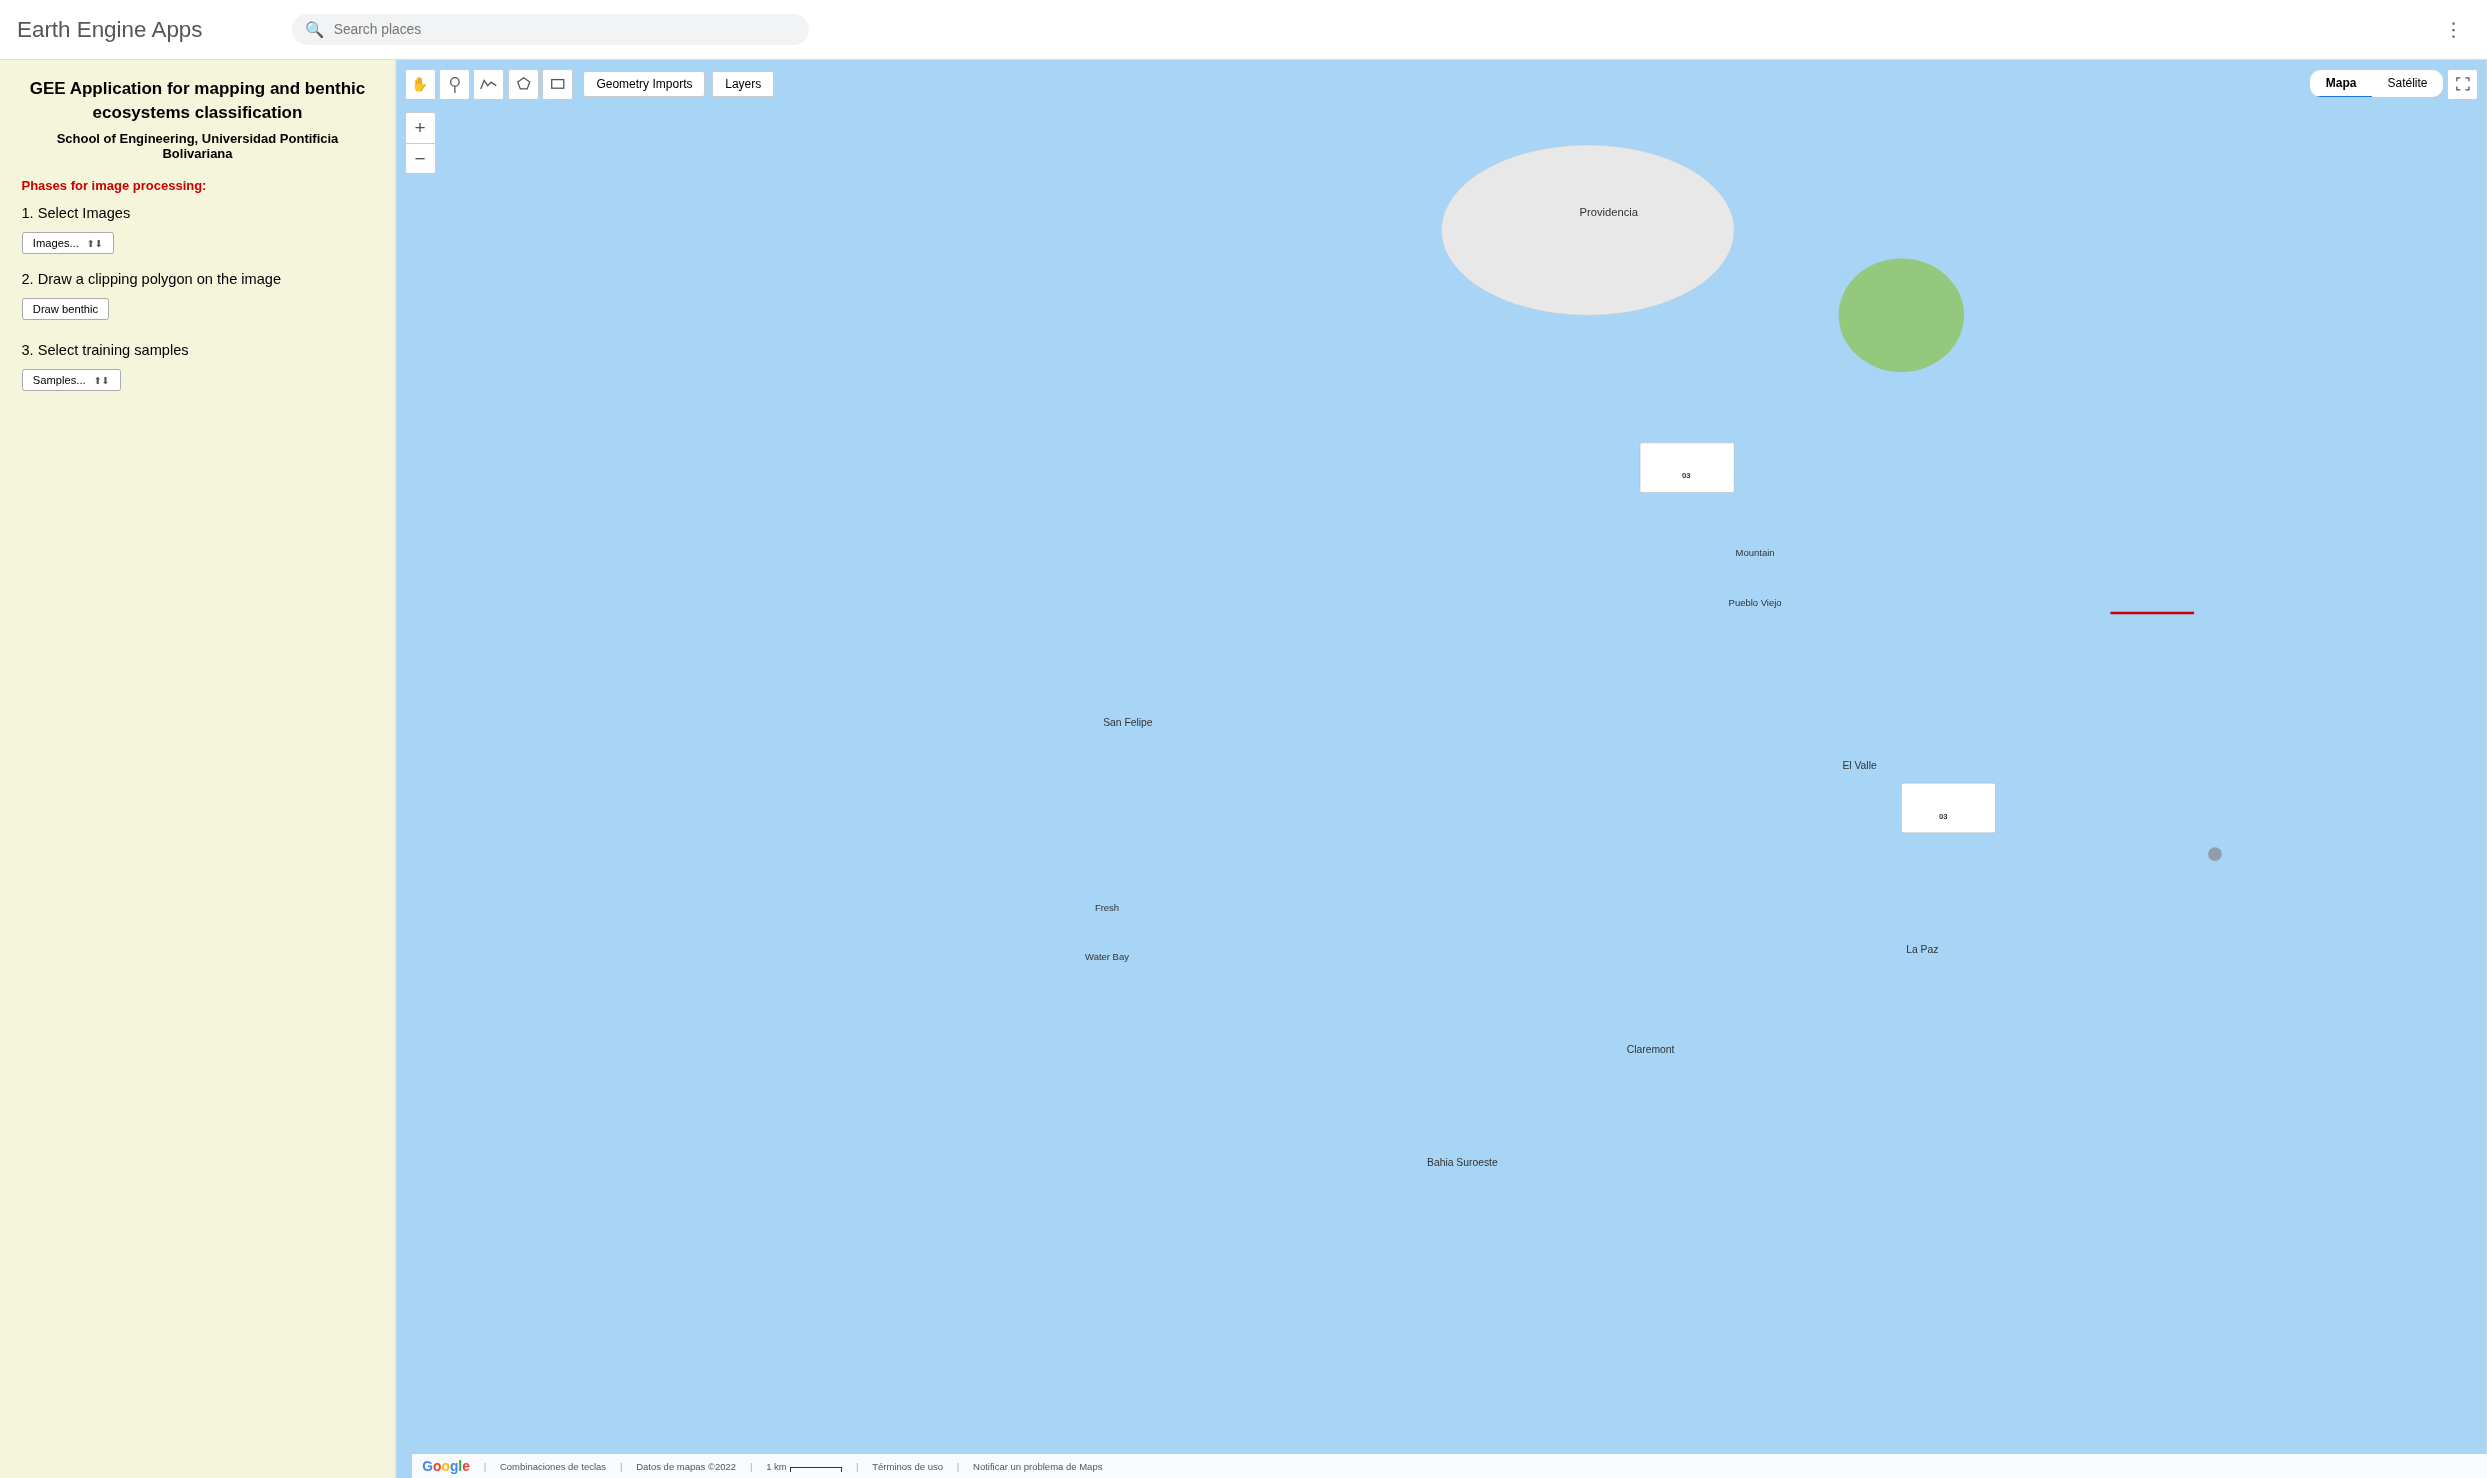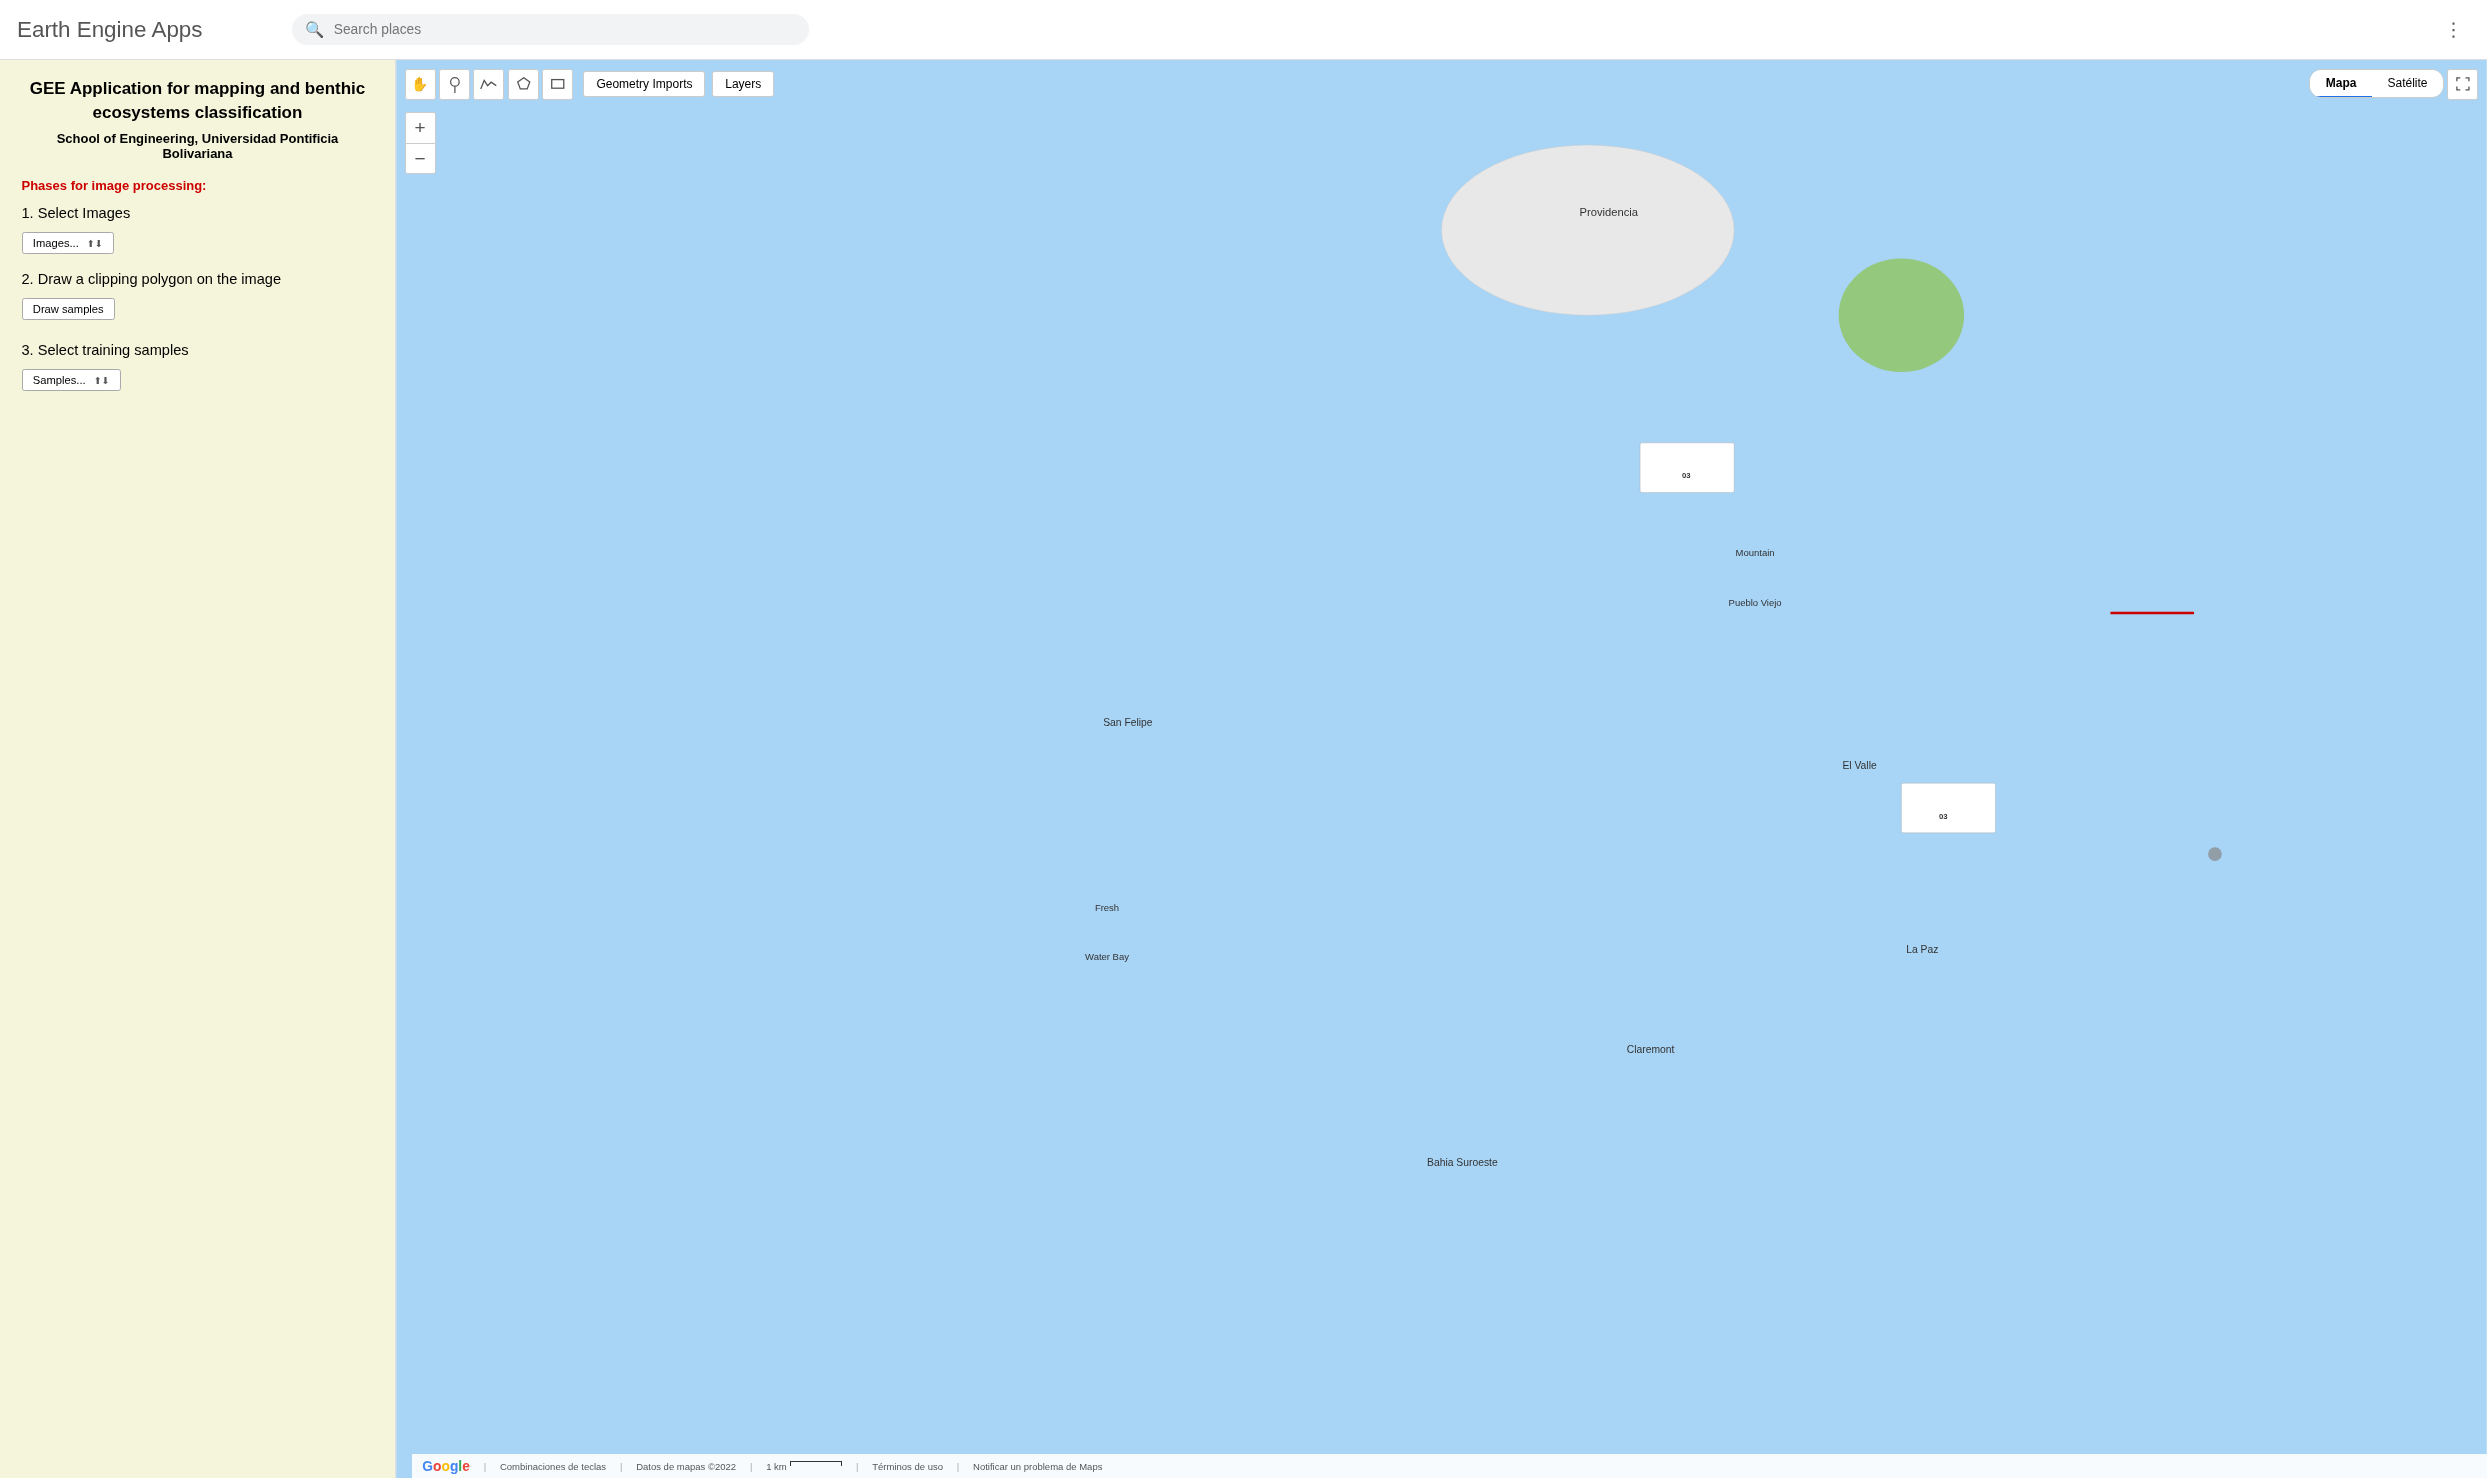--- a/index.html
+++ b/index.html
@@ -259,21 +259,21 @@
       color: #4285f4;
     }
     .bottom-link {
       color: #555;
       text-decoration: none;
       cursor: pointer;
     }
     .bottom-sep { color: #aaa; }
     #scale-bar {
       display: flex;
-      align-items: flex-start;
+      align-items: flex-end;
       gap: 3.4px;
       font-size: 9.5px;
     }
     #scale-line {
       width: 52px;
       border-top: 1.7px solid #333;
       border-left: 1.7px solid #333;
       border-right: 1.7px solid #333;
       height: 5.2px;
     }
@@ -312,21 +312,21 @@
     <div class="step-section">
       <div class="step-title">1. Select Images</div>
       <button class="btn btn-dropdown">
         <span>Images...</span>
         <span class="dropdown-arrow">⬆⬇</span>
       </button>
     </div>
 
     <div class="step-section">
       <div class="step-title">2. Draw a clipping polygon on the image</div>
-      <button class="btn">Draw samples</button>
+      <button class="btn">Draw benthic</button>
     </div>
 
     <div class="step-section">
       <div class="step-title">3. Select training samples</div>
       <button class="btn btn-dropdown">
         <span>Samples...</span>
         <span class="dropdown-arrow">⬆⬇</span>
       </button>
     </div>
 

